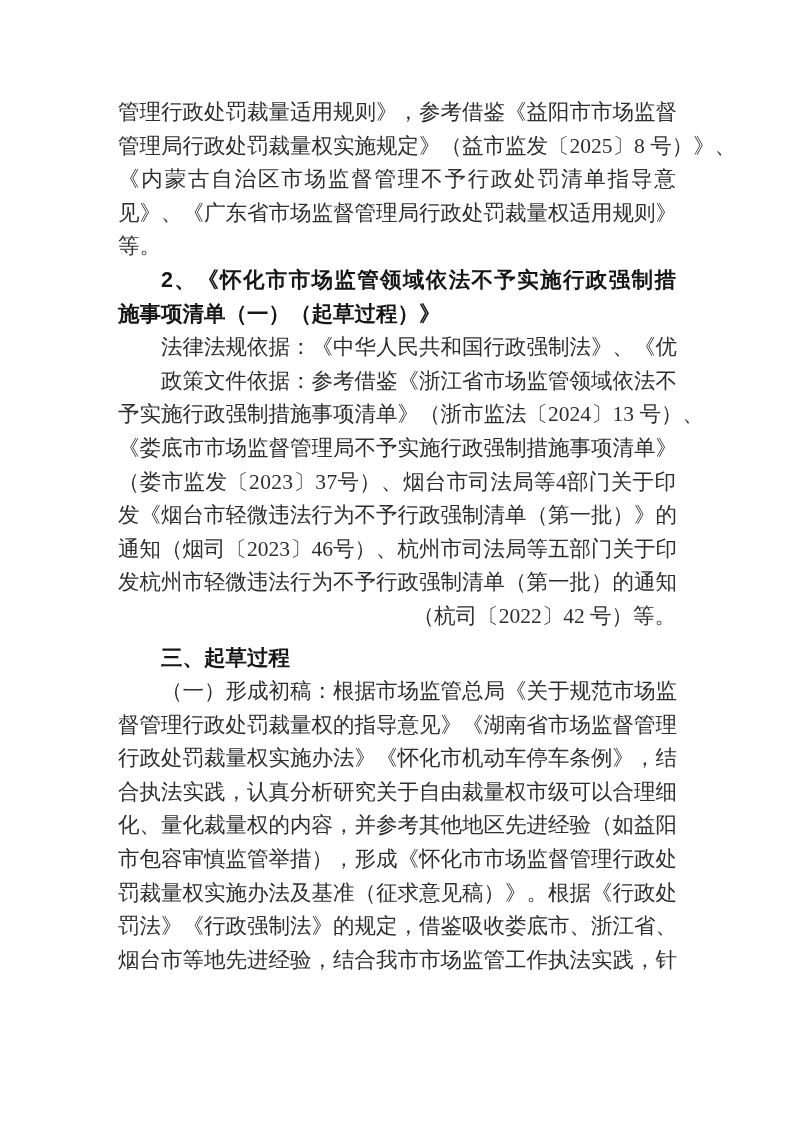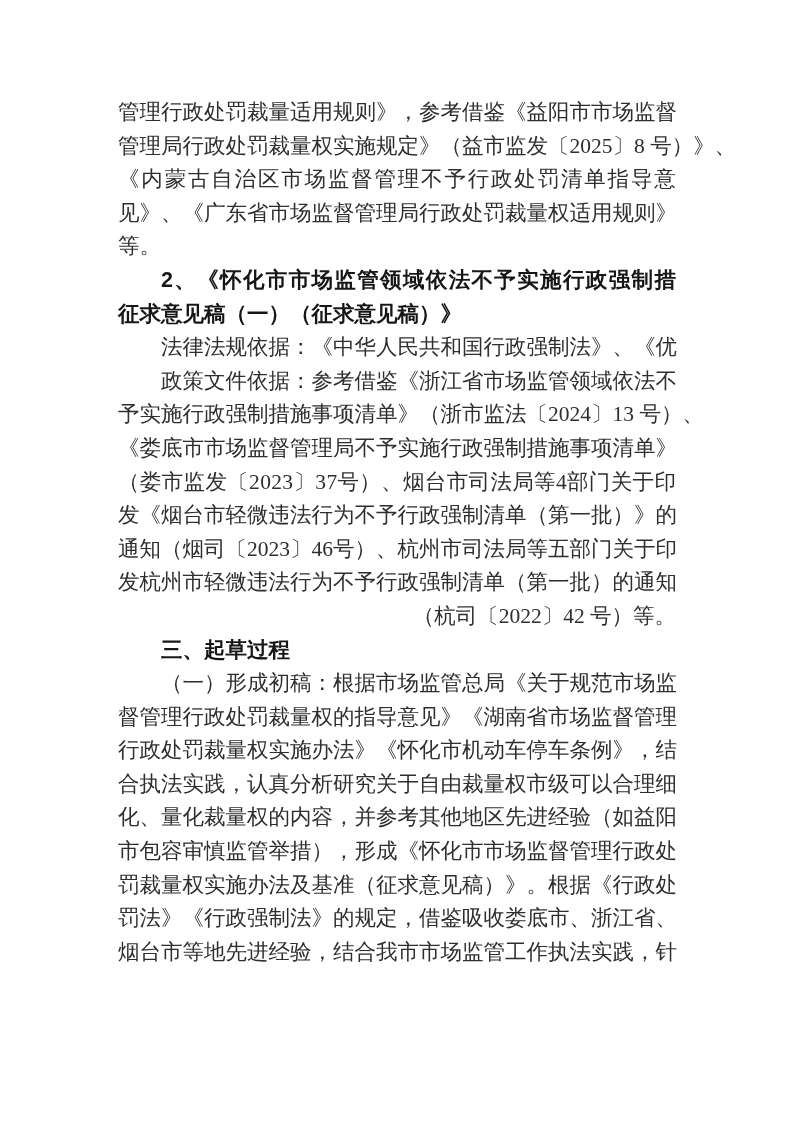--- a/index.html
+++ b/index.html
@@ -55,37 +55,37 @@
   <div class="content">
       <div class="paragraph">
         <div class="line justify"><span>管</span><span>理</span><span>行</span><span>政</span><span>处</span><span>罚</span><span>裁</span><span>量</span><span>适</span><span>用</span><span>规</span><span>则</span><span>》</span><span>，</span><span>参</span><span>考</span><span>借</span><span>鉴</span><span>《</span><span>益</span><span>阳</span><span>市</span><span>市</span><span>场</span><span>监</span><span>督</span></div>
         <div class="line justify"><span>管</span><span>理</span><span>局</span><span>行</span><span>政</span><span>处</span><span>罚</span><span>裁</span><span>量</span><span>权</span><span>实</span><span>施</span><span>规</span><span>定</span><span>》</span><span>（</span><span>益</span><span>市</span><span>监</span><span>发</span><span>〔</span><span>2</span><span>0</span><span>2</span><span>5</span><span>〕</span><span>8</span><span> </span><span>号</span><span>）</span><span>》</span><span>、</span></div>
         <div class="line justify"><span>《</span><span>内</span><span>蒙</span><span>古</span><span>自</span><span>治</span><span>区</span><span>市</span><span>场</span><span>监</span><span>督</span><span>管</span><span>理</span><span>不</span><span>予</span><span>行</span><span>政</span><span>处</span><span>罚</span><span>清</span><span>单</span><span>指</span><span>导</span><span>意</span></div>
         <div class="line justify"><span>见</span><span>》</span><span>、</span><span>《</span><span>广</span><span>东</span><span>省</span><span>市</span><span>场</span><span>监</span><span>督</span><span>管</span><span>理</span><span>局</span><span>行</span><span>政</span><span>处</span><span>罚</span><span>裁</span><span>量</span><span>权</span><span>适</span><span>用</span><span>规</span><span>则</span><span>》</span></div>
         <div class="line">等。</div>
       </div>
       <div class="paragraph bold">
         <div class="line justify" style="padding-left: 2em;"><span>2</span><span>、</span><span>《</span><span>怀</span><span>化</span><span>市</span><span>市</span><span>场</span><span>监</span><span>管</span><span>领</span><span>域</span><span>依</span><span>法</span><span>不</span><span>予</span><span>实</span><span>施</span><span>行</span><span>政</span><span>强</span><span>制</span><span>措</span></div>
-        <div class="line">征求意见稿（一）（征求意见稿）》</div>
+        <div class="line">施事项清单（一）（起草过程）》</div>
       </div>
       <div class="paragraph">
         <div class="line justify" style="padding-left: 2em;"><span>法</span><span>律</span><span>法</span><span>规</span><span>依</span><span>据</span><span>：</span><span>《</span><span>中</span><span>华</span><span>人</span><span>民</span><span>共</span><span>和</span><span>国</span><span>行</span><span>政</span><span>强</span><span>制</span><span>法</span><span>》</span><span>、</span><span>《</span><span>优</span></div>
       </div>
       <div class="paragraph">
         <div class="line justify" style="padding-left: 2em;"><span>政</span><span>策</span><span>文</span><span>件</span><span>依</span><span>据</span><span>：</span><span>参</span><span>考</span><span>借</span><span>鉴</span><span>《</span><span>浙</span><span>江</span><span>省</span><span>市</span><span>场</span><span>监</span><span>管</span><span>领</span><span>域</span><span>依</span><span>法</span><span>不</span></div>
         <div class="line justify"><span>予</span><span>实</span><span>施</span><span>行</span><span>政</span><span>强</span><span>制</span><span>措</span><span>施</span><span>事</span><span>项</span><span>清</span><span>单</span><span>》</span><span>（</span><span>浙</span><span>市</span><span>监</span><span>法</span><span>〔</span><span>2</span><span>0</span><span>2</span><span>4</span><span>〕</span><span>1</span><span>3</span><span> </span><span>号</span><span>）</span><span>、</span></div>
         <div class="line justify"><span>《</span><span>娄</span><span>底</span><span>市</span><span>市</span><span>场</span><span>监</span><span>督</span><span>管</span><span>理</span><span>局</span><span>不</span><span>予</span><span>实</span><span>施</span><span>行</span><span>政</span><span>强</span><span>制</span><span>措</span><span>施</span><span>事</span><span>项</span><span>清</span><span>单</span><span>》</span></div>
         <div class="line justify"><span>（</span><span>娄</span><span>市</span><span>监</span><span>发</span><span>〔</span><span>2</span><span>0</span><span>2</span><span>3</span><span>〕</span><span>3</span><span>7</span><span>号</span><span>）</span><span>、</span><span>烟</span><span>台</span><span>市</span><span>司</span><span>法</span><span>局</span><span>等</span><span>4</span><span>部</span><span>门</span><span>关</span><span>于</span><span>印</span></div>
         <div class="line justify"><span>发</span><span>《</span><span>烟</span><span>台</span><span>市</span><span>轻</span><span>微</span><span>违</span><span>法</span><span>行</span><span>为</span><span>不</span><span>予</span><span>行</span><span>政</span><span>强</span><span>制</span><span>清</span><span>单</span><span>（</span><span>第</span><span>一</span><span>批</span><span>）</span><span>》</span><span>的</span></div>
         <div class="line justify"><span>通</span><span>知</span><span>（</span><span>烟</span><span>司</span><span>〔</span><span>2</span><span>0</span><span>2</span><span>3</span><span>〕</span><span>4</span><span>6</span><span>号</span><span>）</span><span>、</span><span>杭</span><span>州</span><span>市</span><span>司</span><span>法</span><span>局</span><span>等</span><span>五</span><span>部</span><span>门</span><span>关</span><span>于</span><span>印</span></div>
         <div class="line justify"><span>发</span><span>杭</span><span>州</span><span>市</span><span>轻</span><span>微</span><span>违</span><span>法</span><span>行</span><span>为</span><span>不</span><span>予</span><span>行</span><span>政</span><span>强</span><span>制</span><span>清</span><span>单</span><span>（</span><span>第</span><span>一</span><span>批</span><span>）</span><span>的</span><span>通</span><span>知</span></div>
         <div class="line" style="padding-left: 1em; text-align: right;">（杭司〔2022〕42 号）等。</div>
       </div>
       <div class="paragraph bold">
-        <div class="line" style="padding-left: 2em;">三、起草过程</div>
+        <div class="line" style="padding-left: 2em; margin-top: 8px;">三、起草过程</div>
       </div>
       <div class="paragraph">
         <div class="line justify" style="padding-left: 2em;"><span>（</span><span>一</span><span>）</span><span>形</span><span>成</span><span>初</span><span>稿</span><span>：</span><span>根</span><span>据</span><span>市</span><span>场</span><span>监</span><span>管</span><span>总</span><span>局</span><span>《</span><span>关</span><span>于</span><span>规</span><span>范</span><span>市</span><span>场</span><span>监</span></div>
         <div class="line justify"><span>督</span><span>管</span><span>理</span><span>行</span><span>政</span><span>处</span><span>罚</span><span>裁</span><span>量</span><span>权</span><span>的</span><span>指</span><span>导</span><span>意</span><span>见</span><span>》</span><span>《</span><span>湖</span><span>南</span><span>省</span><span>市</span><span>场</span><span>监</span><span>督</span><span>管</span><span>理</span></div>
         <div class="line justify"><span>行</span><span>政</span><span>处</span><span>罚</span><span>裁</span><span>量</span><span>权</span><span>实</span><span>施</span><span>办</span><span>法</span><span>》</span><span>《</span><span>怀</span><span>化</span><span>市</span><span>机</span><span>动</span><span>车</span><span>停</span><span>车</span><span>条</span><span>例</span><span>》</span><span>，</span><span>结</span></div>
         <div class="line justify"><span>合</span><span>执</span><span>法</span><span>实</span><span>践</span><span>，</span><span>认</span><span>真</span><span>分</span><span>析</span><span>研</span><span>究</span><span>关</span><span>于</span><span>自</span><span>由</span><span>裁</span><span>量</span><span>权</span><span>市</span><span>级</span><span>可</span><span>以</span><span>合</span><span>理</span><span>细</span></div>
         <div class="line justify"><span>化</span><span>、</span><span>量</span><span>化</span><span>裁</span><span>量</span><span>权</span><span>的</span><span>内</span><span>容</span><span>，</span><span>并</span><span>参</span><span>考</span><span>其</span><span>他</span><span>地</span><span>区</span><span>先</span><span>进</span><span>经</span><span>验</span><span>（</span><span>如</span><span>益</span><span>阳</span></div>
         <div class="line justify"><span>市</span><span>包</span><span>容</span><span>审</span><span>慎</span><span>监</span><span>管</span><span>举</span><span>措</span><span>）</span><span>，</span><span>形</span><span>成</span><span>《</span><span>怀</span><span>化</span><span>市</span><span>市</span><span>场</span><span>监</span><span>督</span><span>管</span><span>理</span><span>行</span><span>政</span><span>处</span></div>
         <div class="line justify"><span>罚</span><span>裁</span><span>量</span><span>权</span><span>实</span><span>施</span><span>办</span><span>法</span><span>及</span><span>基</span><span>准</span><span>（</span><span>征</span><span>求</span><span>意</span><span>见</span><span>稿</span><span>）</span><span>》</span><span>。</span><span>根</span><span>据</span><span>《</span><span>行</span><span>政</span><span>处</span></div>
         <div class="line justify"><span>罚</span><span>法</span><span>》</span><span>《</span><span>行</span><span>政</span><span>强</span><span>制</span><span>法</span><span>》</span><span>的</span><span>规</span><span>定</span><span>，</span><span>借</span><span>鉴</span><span>吸</span><span>收</span><span>娄</span><span>底</span><span>市</span><span>、</span><span>浙</span><span>江</span><span>省</span><span>、</span></div>

